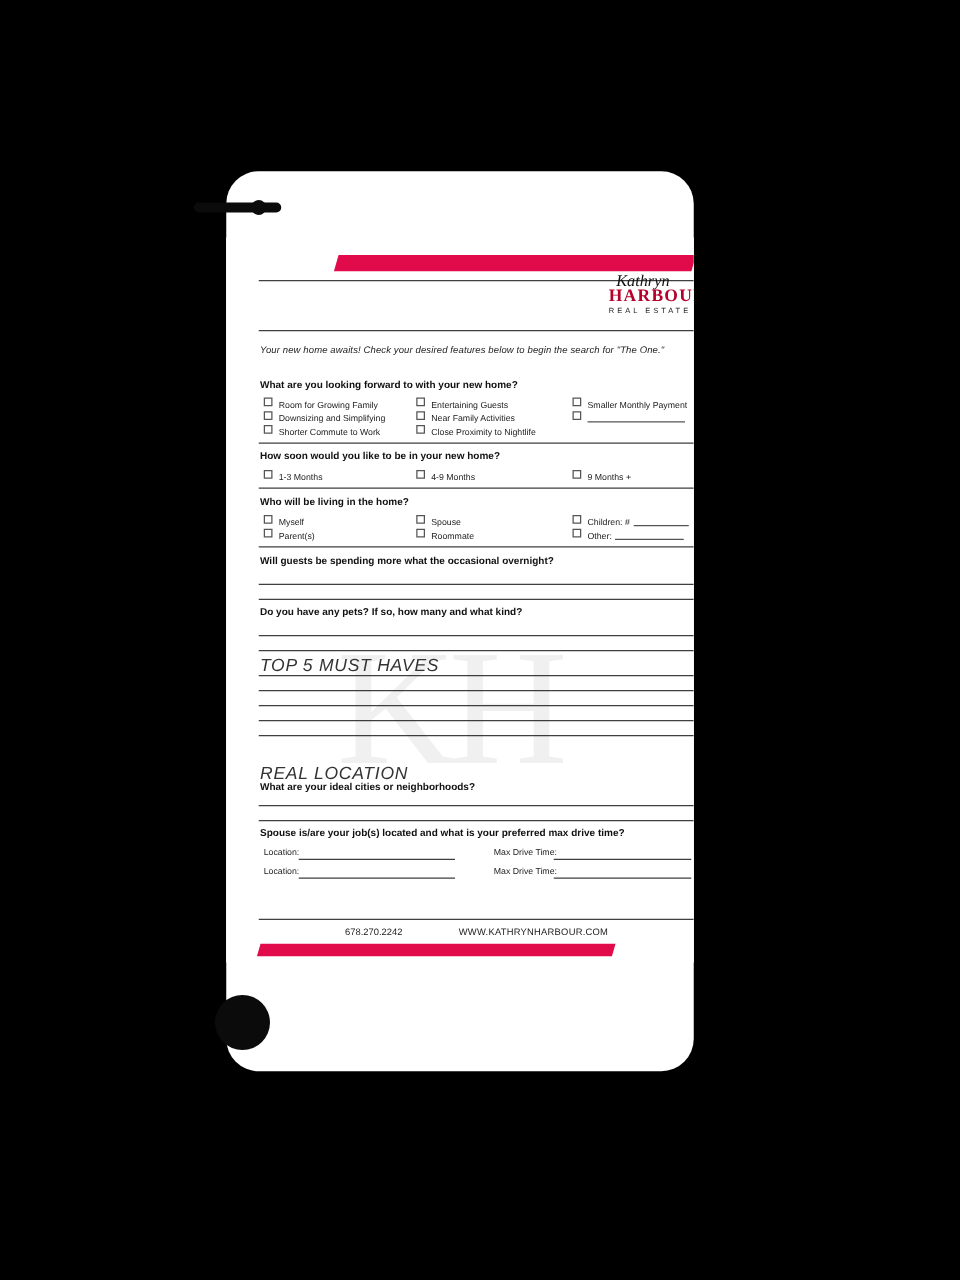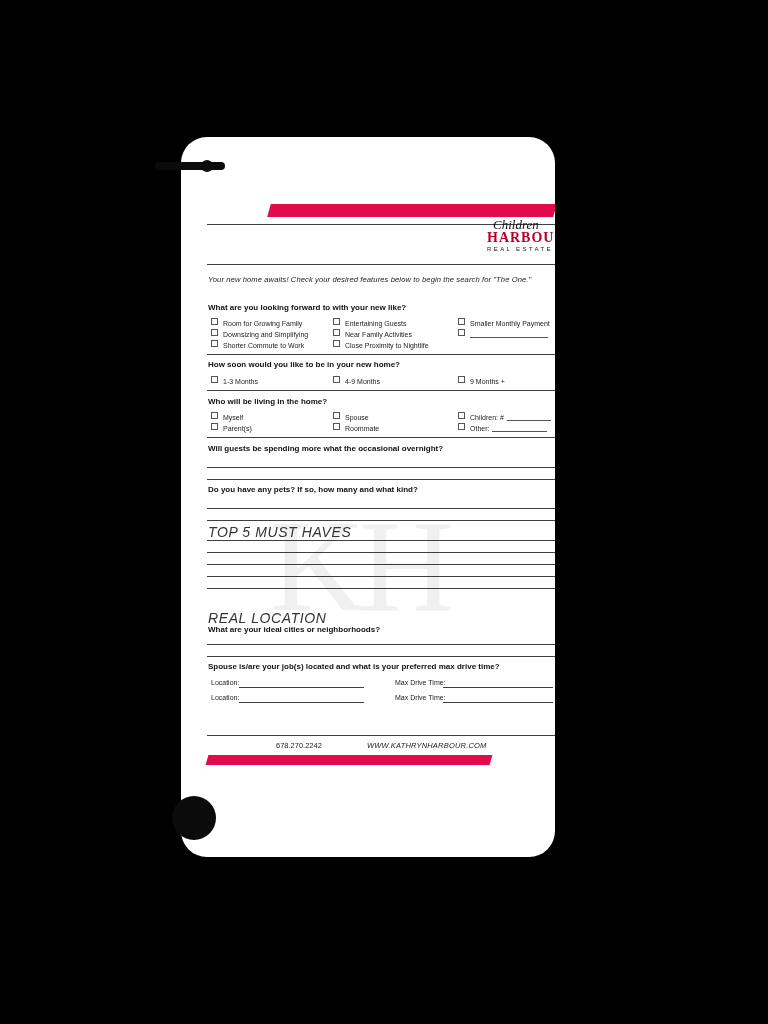--- a/index.html
+++ b/index.html
@@ -224,50 +224,49 @@
     font-size: 7.5px;
     color: #1b1b1b;
   }
   #footer-web {
     position: absolute;
     left: 186px;
     top: 551px;
     font-size: 7.5px;
     color: #1b1b1b;
     letter-spacing: .2px;
-    font-style: italic;
   }
 </style>
 </head>
 <body>
 
 <div id="phone-device"></div>
 <div id="phone-speaker"></div>
 <div id="phone-camera"></div>
 <div id="phone-home-button"></div>
 
 <div id="doc-screen">
   <div id="doc-page">
 
     <div id="watermark">KH</div>
 
     <div id="header-bar"></div>
     <div class="rule" style="left:26px; top:34px; width:348px;"></div>
 
     <div id="logo-block">
-      <div id="logo-script">Children</div>
+      <div id="logo-script">Kathryn</div>
       <div id="logo-main">HARBOUR</div>
       <div id="logo-sub">REAL ESTATE</div>
     </div>
 
     <div class="rule" style="left:26px; top:74px; width:348px;"></div>
 
     <div id="doc-intro">Your new home awaits! Check your desired features below to begin the search for "The One."</div>
 
-    <div class="section-q" style="left:27px; top:113px;">What are you looking forward to with your new like?</div>
+    <div class="section-q" style="left:27px; top:113px;">What are you looking forward to with your new home?</div>
 
     <div class="chk" style="left:30px; top:128px;"><span class="box"></span><span>Room for Growing Family</span></div>
     <div class="chk" style="left:30px; top:139px;"><span class="box"></span><span>Downsizing and Simplifying</span></div>
     <div class="chk" style="left:30px; top:150px;"><span class="box"></span><span>Shorter Commute to Work</span></div>
 
     <div class="chk" style="left:152px; top:128px;"><span class="box"></span><span>Entertaining Guests</span></div>
     <div class="chk" style="left:152px; top:139px;"><span class="box"></span><span>Near Family Activities</span></div>
     <div class="chk" style="left:152px; top:150px;"><span class="box"></span><span>Close Proximity to Nightlife</span></div>
 
     <div class="chk" style="left:277px; top:128px;"><span class="box"></span><span>Smaller Monthly Payment</span></div>

